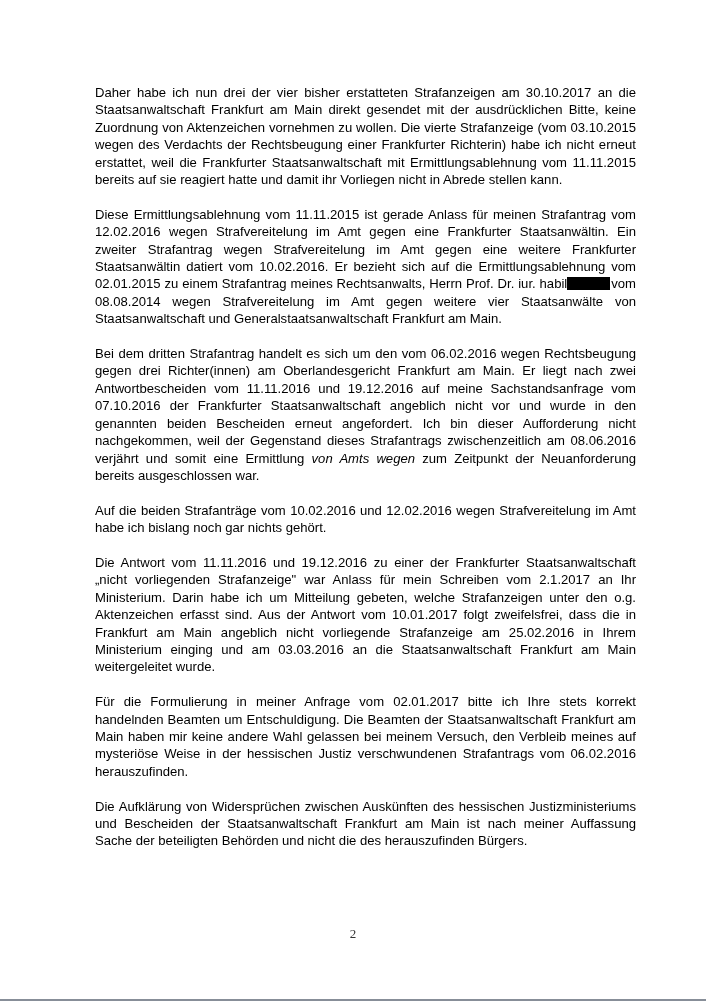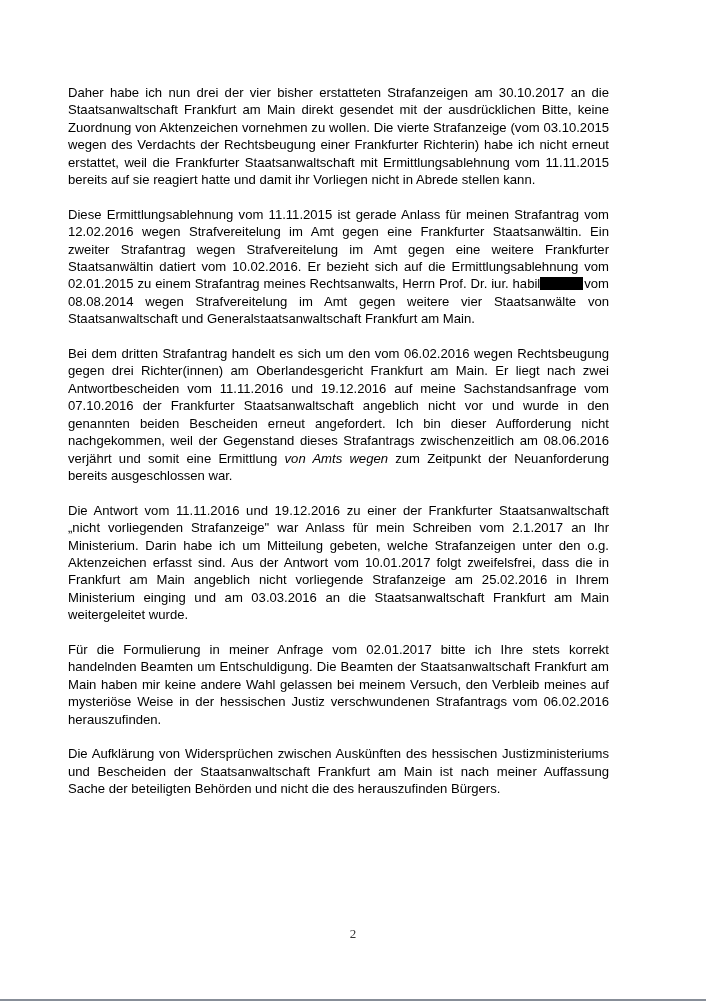--- a/index.html
+++ b/index.html
@@ -1,21 +1,21 @@
 <!DOCTYPE html>
 <html><head>
   <meta charset="utf-8">
   <style>
     html, body { margin: 0; padding: 0; }
     body {
       width: 706px; height: 1001px; background: #ffffff; position: relative; overflow: hidden;
       font-family: "Liberation Sans", sans-serif; color: #000;
     }
     .page {
-      position: absolute; left: 68px; top: 84px; width: 541px;
+      position: absolute; left: 95px; top: 84px; width: 541px;
       font-size: 13.1px; line-height: 17.4px; text-align: justify;
       hyphens: manual;
     }
     .para { margin: 0 0 17.4px 0; }
     .redact {
       display: inline-block; width: 43px; height: 13px; background: #000;
       vertical-align: -2px; margin-right: 1px;
     }
     .page-number {
       position: absolute; left: 0; right: 0; top: 926px; text-align: center;
@@ -25,19 +25,20 @@
       position: absolute; left: 0; right: 0; bottom: 0; height: 2px; background: #878e98;
     }
   </style>
 </head>
 <body>
 
 <div class="page">
   <p class="para">Daher habe ich nun drei der vier bisher erstatteten Strafanzeigen am 30.10.2017 an die Staatsanwaltschaft Frankfurt am Main direkt gesendet mit der ausdrücklichen Bitte, keine Zuordnung von Aktenzeichen vornehmen zu wollen. Die vierte Strafan­zeige (vom 03.10.2015 wegen des Verdachts der Rechtsbeugung einer Frankfurter Richterin) habe ich nicht erneut erstattet, weil die Frankfurter Staatsanwaltschaft mit Ermittlungsablehnung vom 11.11.2015 bereits auf sie reagiert hatte und damit ihr Vorliegen nicht in Abrede stellen kann.</p>
   <p class="para"><span>Diese Ermittlungsablehnung vom 11.11.2015 ist gerade Anlass für meinen Strafan­trag vom 12.02.2016 wegen Strafvereitelung im Amt gegen eine Frankfurter Staats­anwältin. Ein zweiter Strafantrag wegen Strafvereitelung im Amt gegen eine weitere Frankfurter Staatsanwältin datiert vom 10.02.2016. Er bezieht sich auf die Ermitt­lungsablehnung vom 02.01.2015 zu einem Strafantrag meines Rechtsanwalts, Herrn Prof. Dr. iur. habil</span><span class="redact"></span><span>vom 08.08.2014 wegen Strafvereitelung im Amt gegen weitere vier Staatsanwälte von Staatsanwaltschaft und Generalstaatsanwaltschaft Frankfurt am Main.</span></p>
   <p class="para"><span>Bei dem dritten Strafantrag handelt es sich um den vom 06.02.2016 wegen Rechts­beugung gegen drei Richter(innen) am Oberlandesgericht Frankfurt am Main. Er liegt nach zwei Antwortbescheiden vom 11.11.2016 und 19.12.2016 auf meine Sach­standsanfrage vom 07.10.2016 der Frankfurter Staatsanwaltschaft angeblich nicht vor und wurde in den genannten beiden Bescheiden erneut angefordert. Ich bin dieser Aufforderung nicht nachgekommen, weil der Gegenstand dieses Strafantrags zwischenzeitlich am 08.06.2016 verjährt und somit eine Ermittlung</span> <em>von Amts wegen</em> <span>zum Zeitpunkt der Neuanforderung bereits ausgeschlossen war.</span></p>
+  <p class="para">Auf die beiden Strafanträge vom 10.02.2016 und 12.02.2016 wegen Strafvereitelung im Amt habe ich bislang noch gar nichts gehört.</p>
   <p class="para">Die Antwort vom 11.11.2016 und 19.12.2016 zu einer der Frankfurter Staatsanwalt­schaft „nicht vorliegenden Strafanzeige" war Anlass für mein Schreiben vom 2.1.2017 an Ihr Ministerium. Darin habe ich um Mitteilung gebeten, welche Strafanzeigen unter den o.g. Aktenzeichen erfasst sind. Aus der Antwort vom 10.01.2017 folgt zweifels­frei, dass die in Frankfurt am Main angeblich nicht vorliegende Strafanzeige am 25.02.2016 in Ihrem Ministerium einging und am 03.03.2016 an die Staatsanwalt­schaft Frankfurt am Main weitergeleitet wurde.</p>
   <p class="para">Für die Formulierung in meiner Anfrage vom 02.01.2017 bitte ich Ihre stets korrekt handelnden Beamten um Entschuldigung. Die Beamten der Staatsanwaltschaft Frankfurt am Main haben mir keine andere Wahl gelassen bei meinem Versuch, den Verbleib meines auf mysteriöse Weise in der hessischen Justiz verschwundenen Strafantrags vom 06.02.2016 herauszufinden.</p>
   <p class="para">Die Aufklärung von Widersprüchen zwischen Auskünften des hessischen Justizminis­teriums und Bescheiden der Staatsanwaltschaft Frankfurt am Main ist nach meiner Auffassung Sache der beteiligten Behörden und nicht die des herauszufinden Bürgers.</p>
 </div>
 
 <div class="page-number">2</div>
 <div class="bottom-bar"></div>
 
 </body></html>

